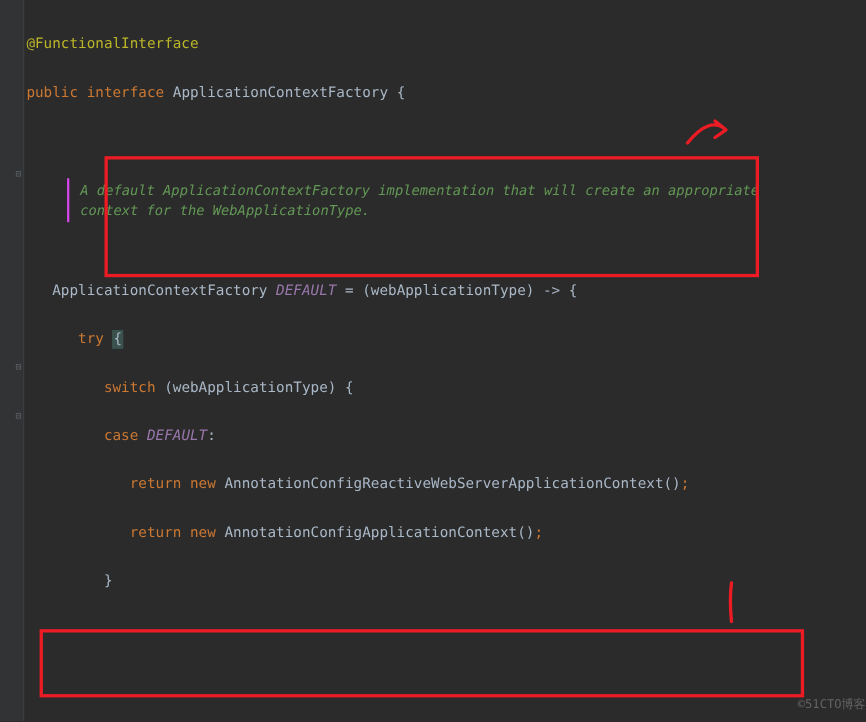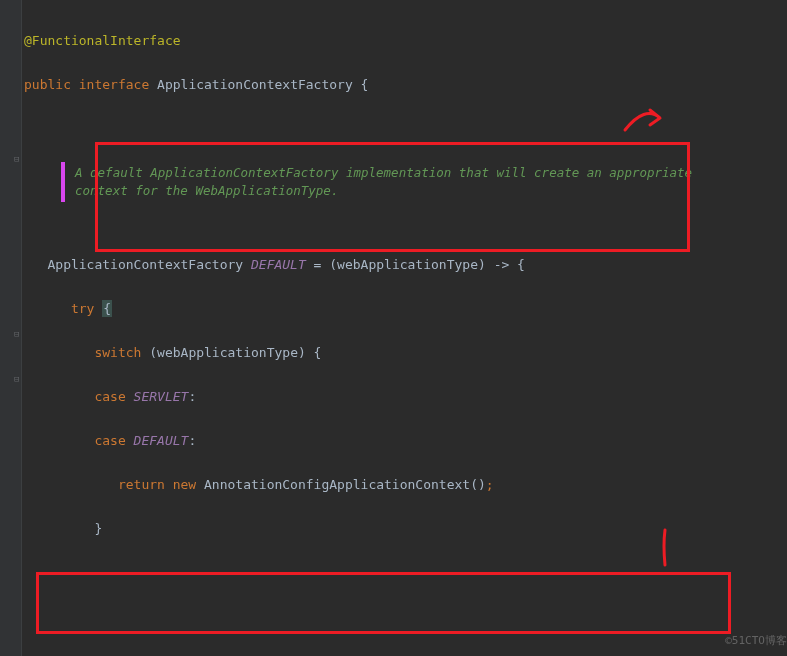--- a/index.html
+++ b/index.html
@@ -56,21 +56,21 @@
       padding: 2px 10px 2px 10px;
       margin-left: 35px;
       line-height: 18px;
       font-size: 12.5px;
       color: #629755;
       font-style: italic;
       white-space: normal;
       max-width: 650px;
     }
     .doc-border-left {
-      border-left: 4px solid #d946ef;
+      border-left: 2px solid #d946ef;
       padding-left: 10px;
       margin-left: 37px;
     }
     .c-doc { color: #629755; }
     .c-doc-link { color: #629755; font-weight: 500; font-style: italic; }
     
     .redbox1 {
       position: absolute;
       left: 95px;
       top: 142px;
@@ -122,22 +122,22 @@
 
 <div class="code-area">
 <div class="line"><span class="c-annotation">@FunctionalInterface</span></div>
 <div class="line"><span class="c-keyword">public</span> <span class="c-keyword">interface</span> <span class="c-class">ApplicationContextFactory</span> <span class="c-braces">{</span></div>
 <div class="line"></div>
 <div class="doc-border-left doc-block"><span class="c-doc">A default </span><span class="c-doc-link">ApplicationContextFactory</span><span class="c-doc"> implementation that will create an appropriate context for the </span><span class="c-doc-link">WebApplicationType</span><span class="c-doc">.</span></div>
 <div class="line" style="height:8px"></div>
 <div class="line">   <span class="c-class">ApplicationContextFactory</span> <span class="c-static">DEFAULT</span><span class="c-default"> = (</span><span class="c-param">webApplicationType</span><span class="c-default">) -&gt; {</span></div>
 <div class="line">      <span class="c-keyword">try</span> <span class="c-matched">{</span></div>
 <div class="line">         <span class="c-keyword">switch</span> <span class="c-default">(webApplicationType) {</span></div>
-<div class="line">         <span class="c-keyword">case</span> <span class="c-static">SERVLET</span><span class="c-default">:</span></div>
 <div class="line">         <span class="c-keyword">case</span> <span class="c-static">DEFAULT</span><span class="c-default">:</span></div>
+<div class="line">            <span class="c-keyword">return</span> <span class="c-keyword">new</span> <span class="c-default">AnnotationConfigReactiveWebServerApplicationContext()</span><span class="c-semicolon">;</span></div>
 <div class="line">            <span class="c-keyword">return</span> <span class="c-keyword">new</span> <span class="c-default">AnnotationConfigApplicationContext()</span><span class="c-semicolon">;</span></div>
 <div class="line">         <span class="c-braces">}</span></div>
 
 
 
 
 
 
 
 

